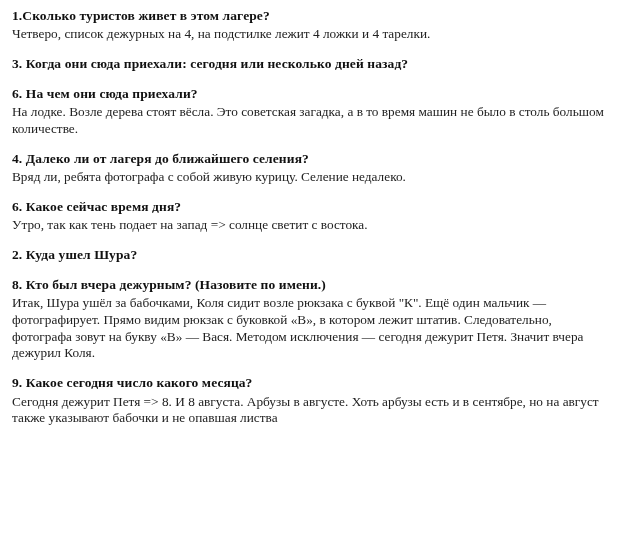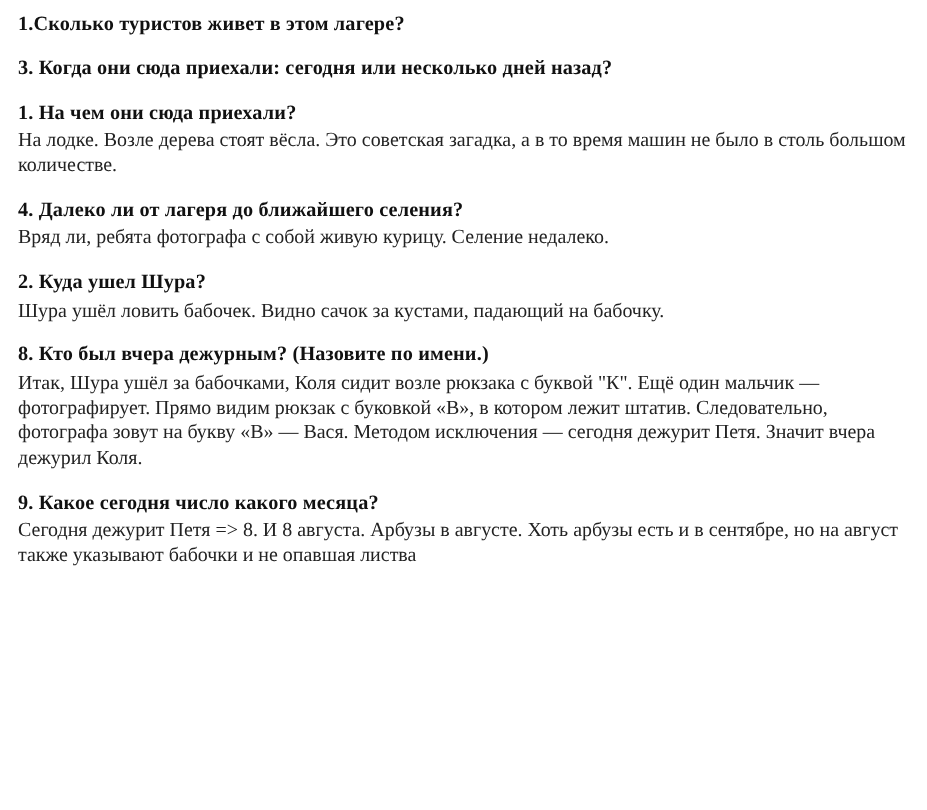--- a/index.html
+++ b/index.html
@@ -57,43 +57,47 @@
   }
 </style>
 </head>
 <body>
 
 <div class="page">
   <div class="qa-list">
 
     <div class="qa-block">
       <p class="question">1.Сколько туристов живет в этом лагере?</p>
+      <p class="answer">Четверо, список дежурных на 4, на подстилке лежит 4 ложки и 4 тарелки.</p>
     </div>
 
     <div class="qa-block">
       <p class="question">3. Когда они сюда приехали: сегодня или несколько дней назад?</p>
     </div>
 
     <div class="qa-block">
-      <p class="question">1. На чем они сюда приехали?</p>
+      <p class="question">6. На чем они сюда приехали?</p>
       <p class="answer">На лодке. Возле дерева стоят вёсла. Это советская загадка, а в то время машин не было в столь большом количестве.</p>
     </div>
 
     <div class="qa-block">
       <p class="question">4. Далеко ли от лагеря до ближайшего селения?</p>
       <p class="answer">Вряд ли, ребята фотографа с собой живую курицу. Селение недалеко.</p>
     </div>
 
     <div class="qa-block">
     </div>
 
+    <div class="qa-block">
+      <p class="question">6. Какое сейчас время дня?</p>
+      <p class="answer">Утро, так как тень подает на запад =&gt; солнце светит с востока.</p>
+    </div>
 
     <div class="qa-block">
       <p class="question">2. Куда ушел Шура?</p>
-      <p class="answer">Шура ушёл ловить бабочек. Видно сачок за кустами, падающий на бабочку.</p>
     </div>
 
     <div class="qa-block">
       <p class="question">8. Кто был вчера дежурным? (Назовите по имени.)</p>
       <p class="answer">Итак, Шура ушёл за бабочками, Коля сидит возле рюкзака с буквой "К". Ещё один мальчик — фотографирует. Прямо видим рюкзак с буковкой «В», в котором лежит штатив. Следовательно, фотографа зовут на букву «В» — Вася. Методом исключения — сегодня дежурит Петя. Значит вчера дежурил Коля.</p>
     </div>
 
     <div class="qa-block">
       <p class="question">9. Какое сегодня число какого месяца?</p>
       <p class="answer">Сегодня дежурит Петя =&gt; 8. И 8 августа. Арбузы в августе. Хоть арбузы есть и в сентябре, но на август также указывают бабочки и не опавшая листва</p>

